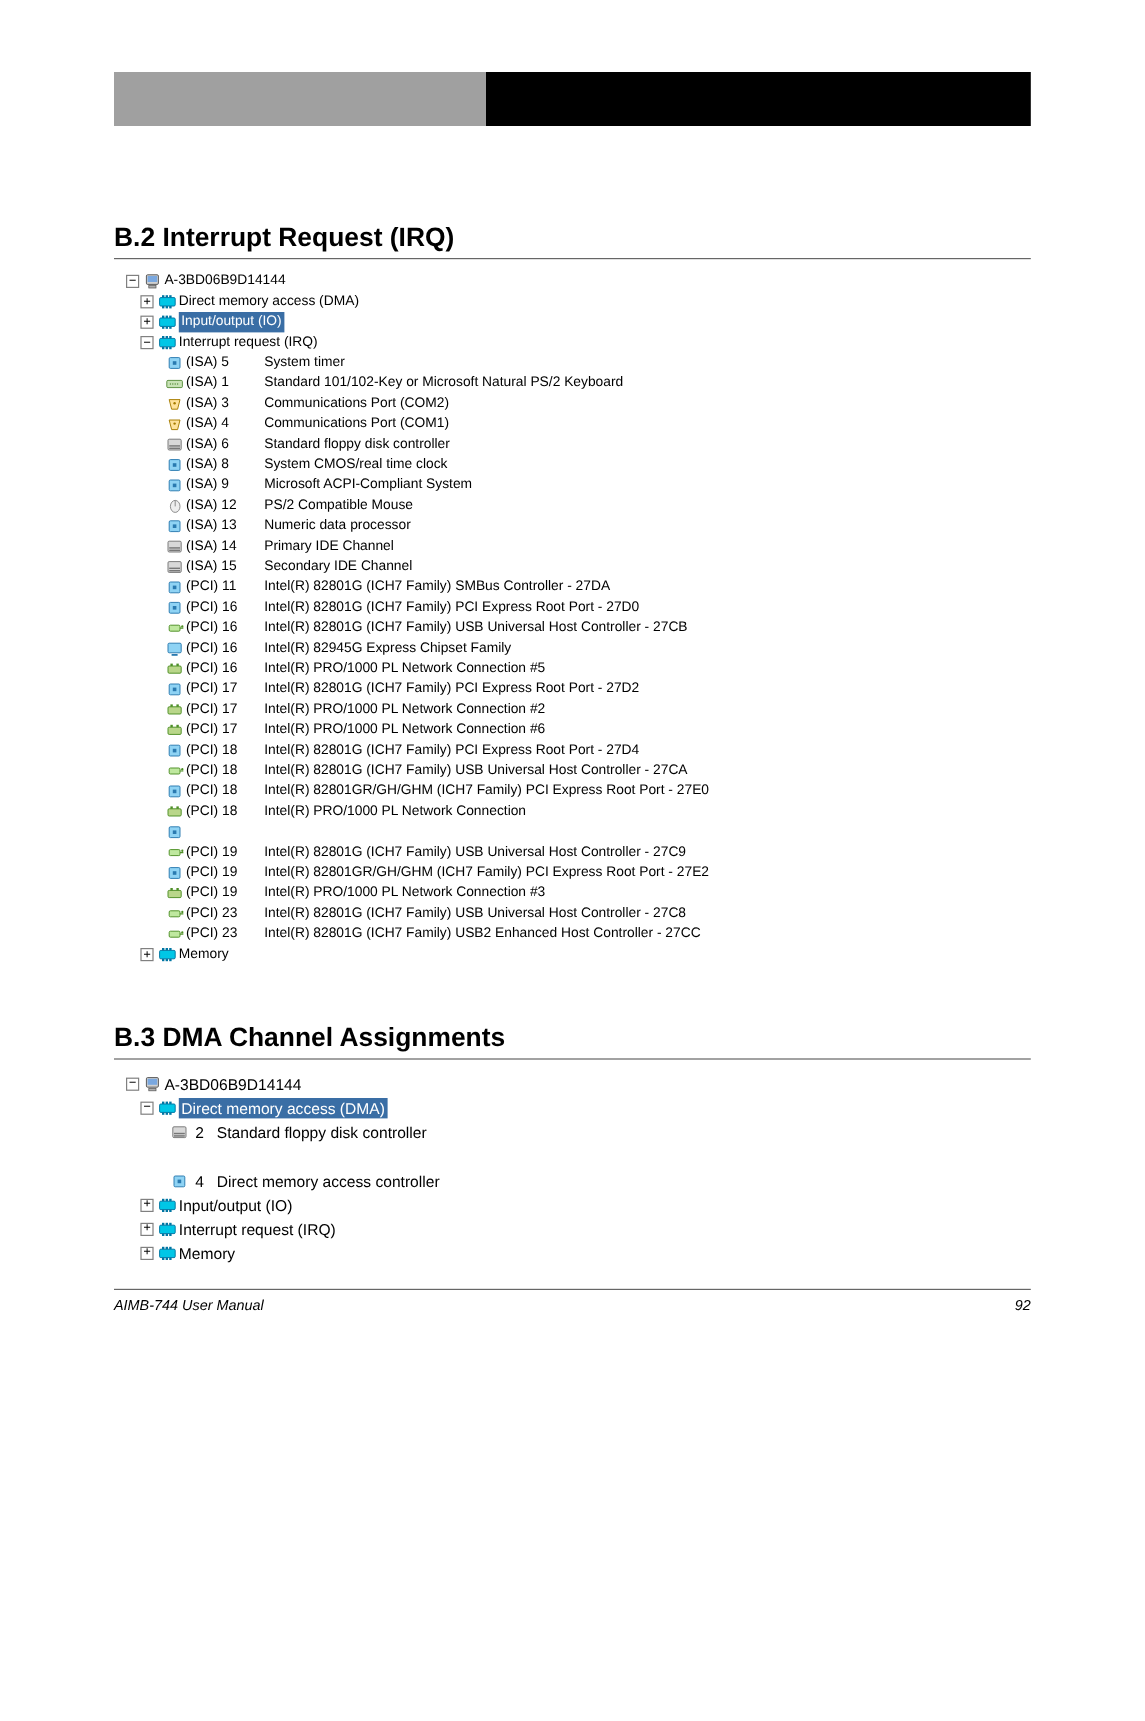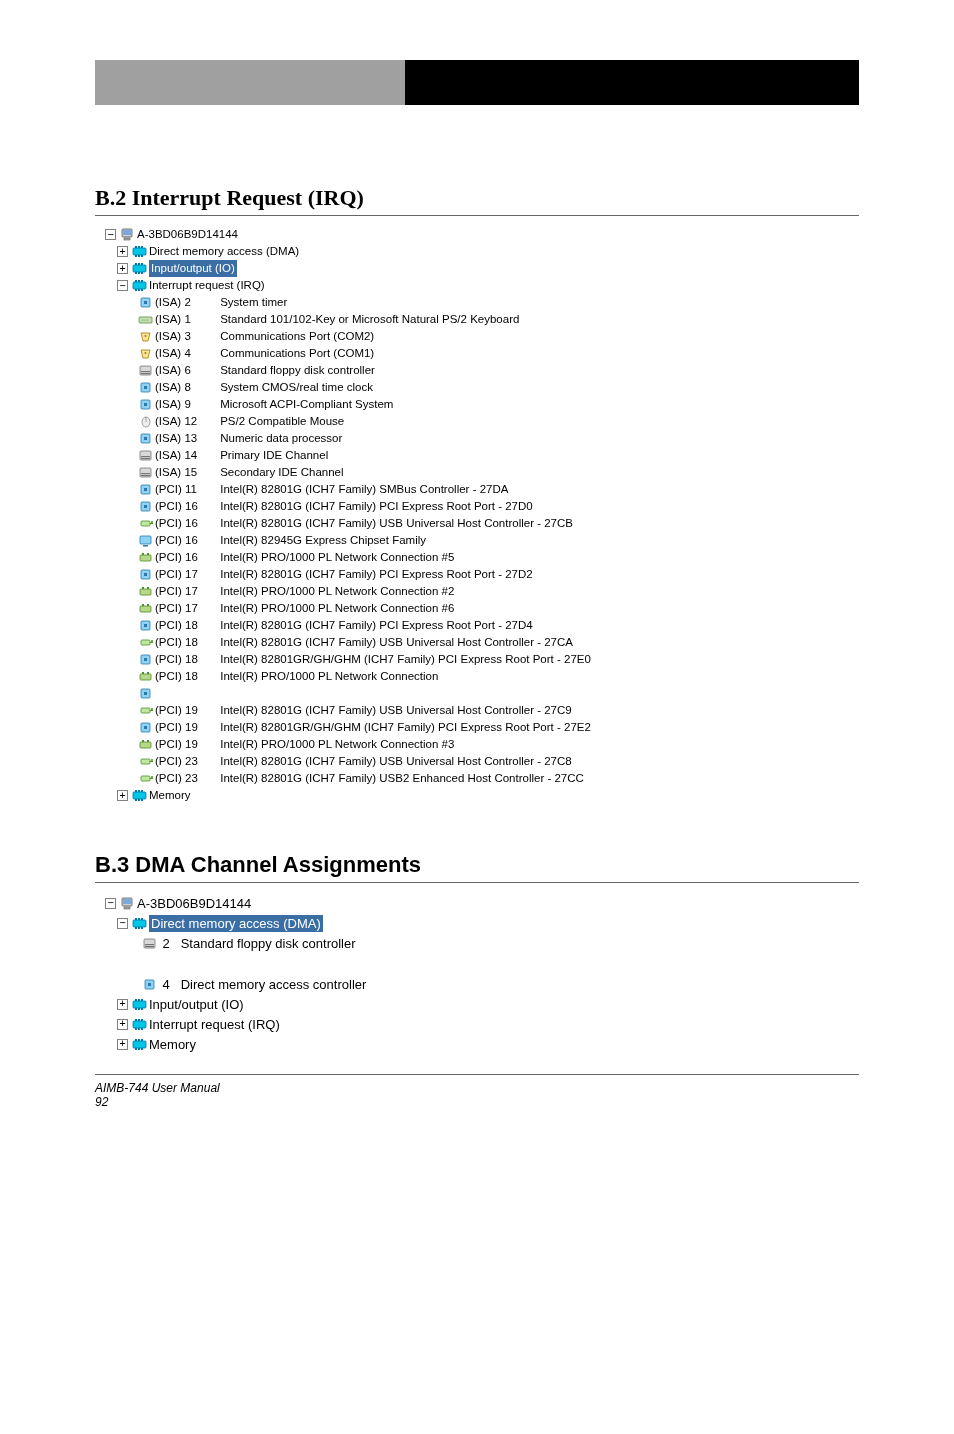--- a/index.html
+++ b/index.html
@@ -36,21 +36,21 @@
     font-family: Arial, sans-serif;
   }
   .section-title {
     font-family: Arial, sans-serif;
     font-size: 22px;
     font-weight: bold;
     margin: 30px 0 10px 0;
     padding-bottom: 4px;
     border-bottom: 1px solid #666;
   }
-  .section-sub1 { margin-top: 80px; font-family: Liberation Serif, serif; }
+  .section-sub1 { margin-top: 80px; }
   .section-sub2 { margin-top: 48px; }
   .tree {
     margin-top: 8px;
     margin-left: 10px;
   }
   .row {
     display: flex;
     align-items: center;
     height: 17px;
     line-height: 17px;
@@ -89,21 +89,20 @@
   .col-bus { display:inline-block; min-width: 62px; }
   .footer {
     margin-top: 20px;
     border-top: 1px solid #666;
     padding-top: 6px;
     display:flex;
     justify-content: space-between;
     font-family: Arial, sans-serif;
     font-size: 12px;
     font-style: italic;
-    flex-direction: column;
   }
 </style>
 </head>
 <body>
 
 <svg width="0" height="0" style="position:absolute">
   <defs>
     <g id="i-computer">
       <rect x="2" y="2" width="10" height="8" rx="1" fill="#d0d0d0" stroke="#555" stroke-width="0.8"></rect>
       <rect x="3" y="3" width="8" height="5" fill="#7aa8e0"></rect>
@@ -211,21 +210,21 @@
     <div id="irq-items">
         <div class="row">
           <span class="ind"></span>
           <span class="ind"></span>
           <span class="ind-s"></span>
           <span class="icon">
             <svg>
               <use href="#i-chip"></use>
             </svg>
           </span>
-          <span class="label"><span class="col-bus">(ISA)  2</span> System timer</span>
+          <span class="label"><span class="col-bus">(ISA)  5</span> System timer</span>
         </div>
         <div class="row">
           <span class="ind"></span>
           <span class="ind"></span>
           <span class="ind-s"></span>
           <span class="icon">
             <svg>
               <use href="#i-keyboard"></use>
             </svg>
           </span>

